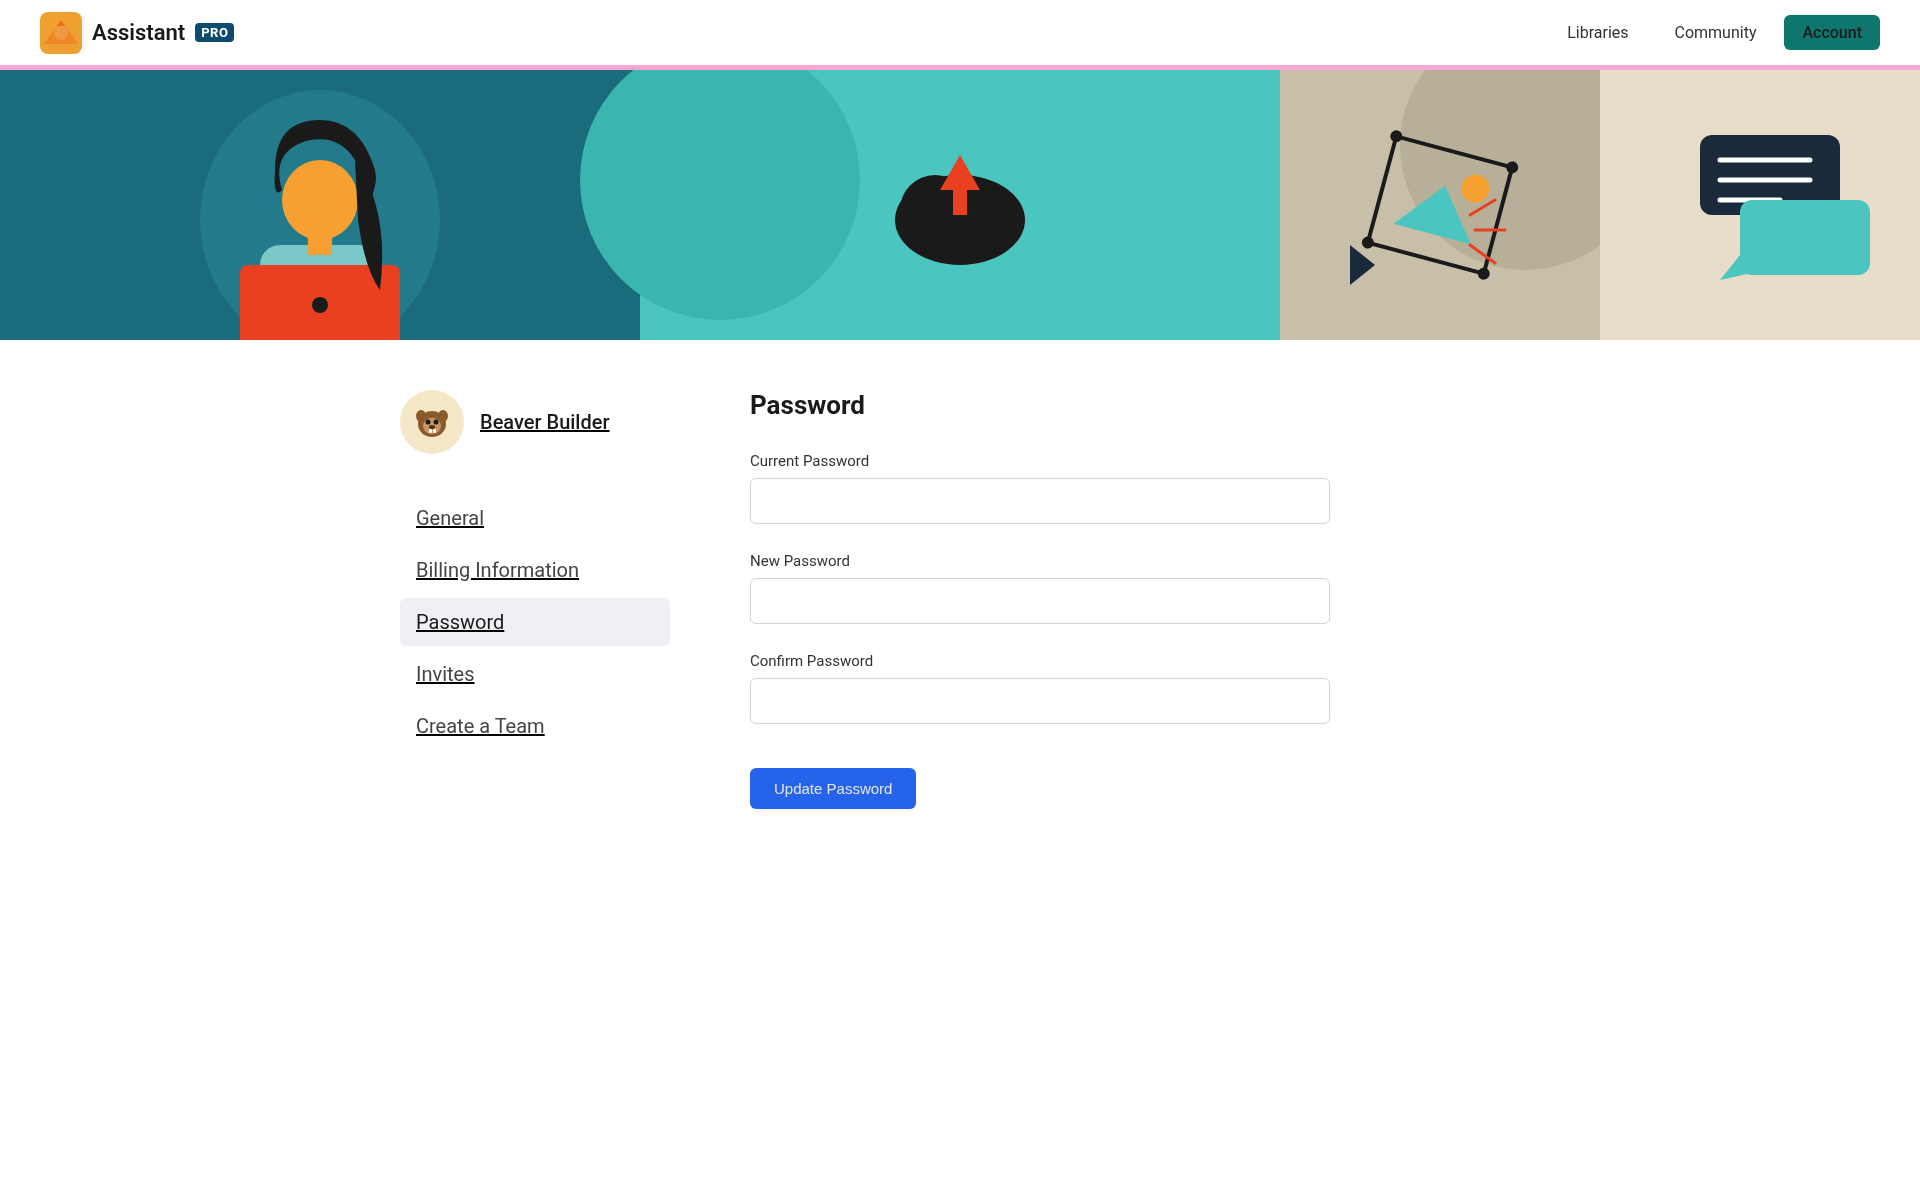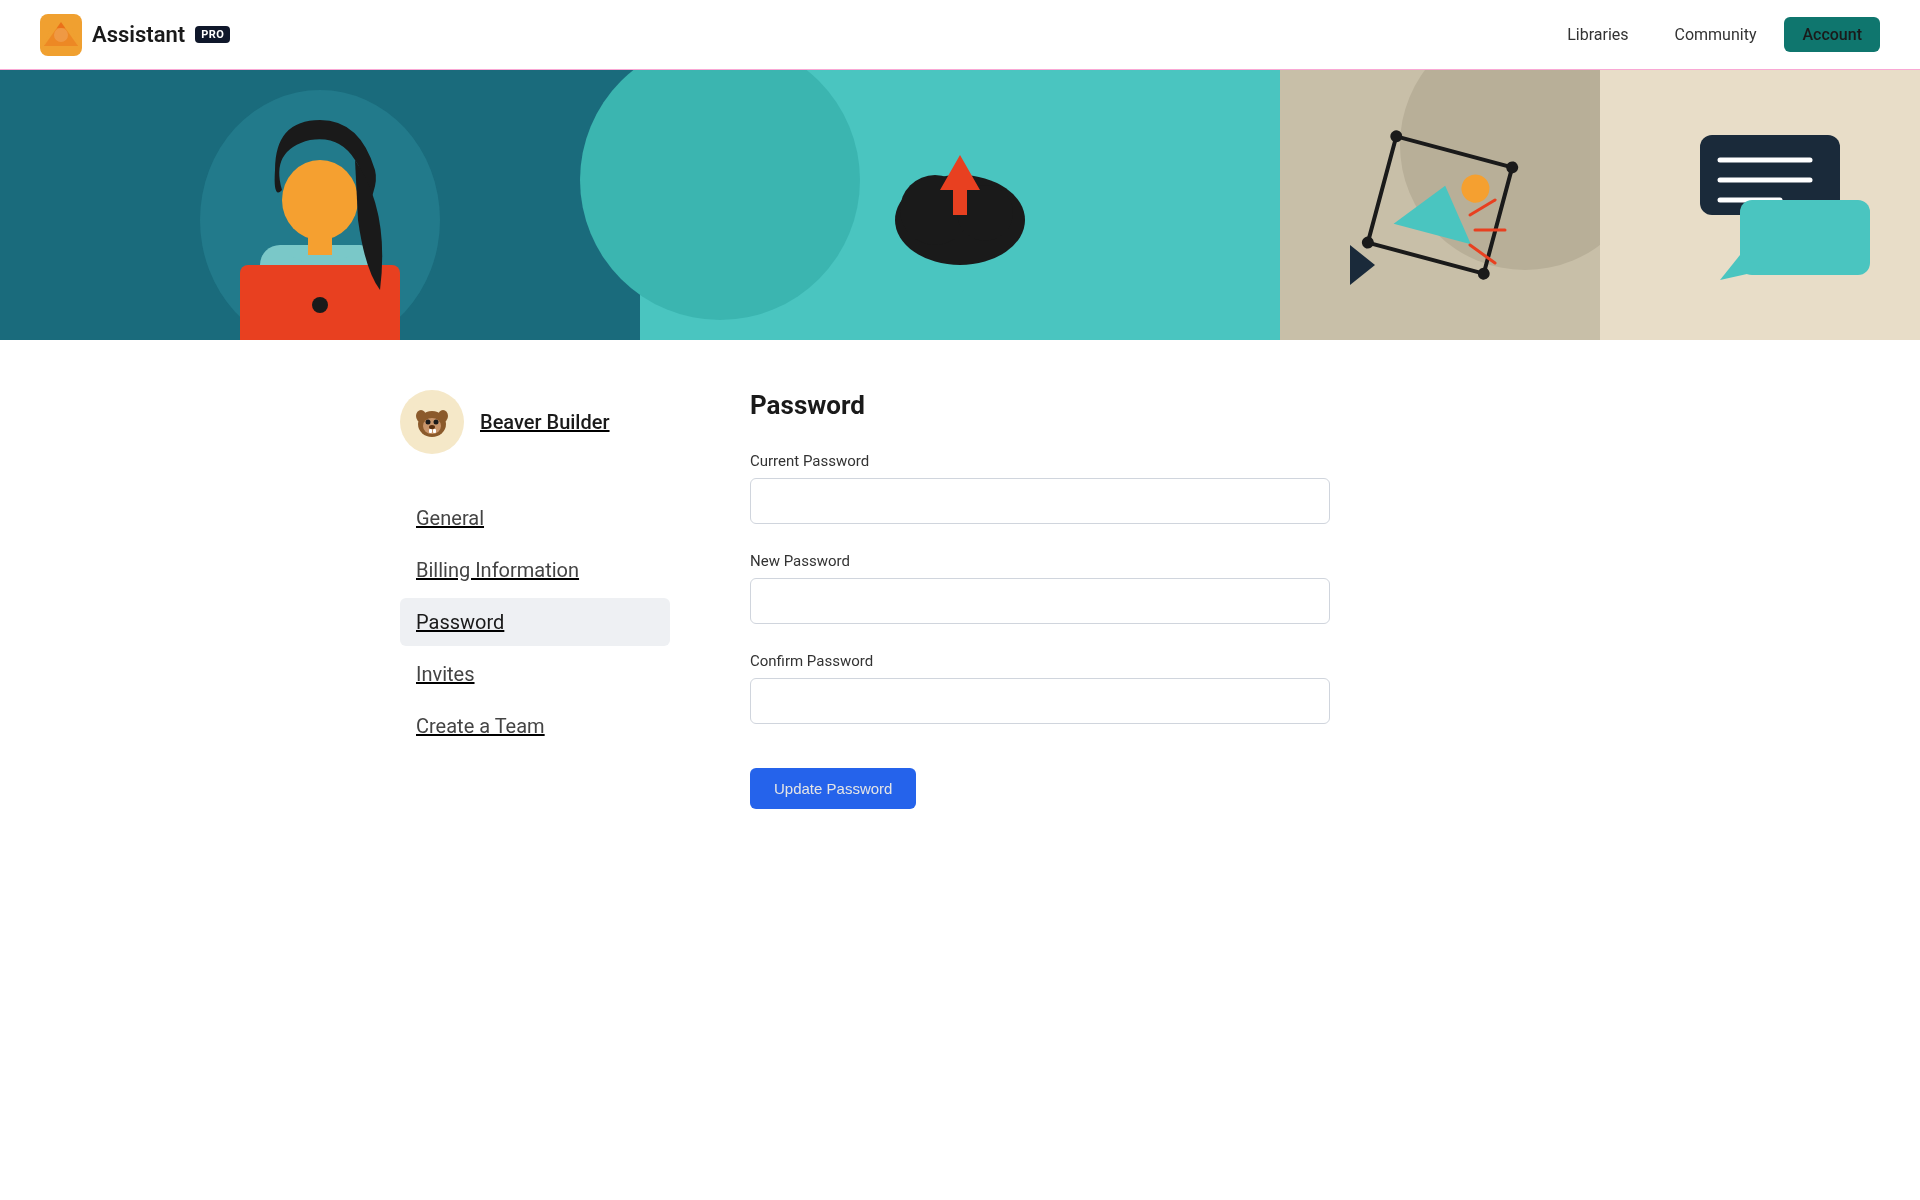--- a/index.html
+++ b/index.html
@@ -6,40 +6,40 @@
     body { font-family: -apple-system, BlinkMacSystemFont, 'Segoe UI', Roboto, sans-serif; background: #fff; min-height: 1200px; width: 1920px; }
 
     
     .header {
       display: flex;
       align-items: center;
       justify-content: space-between;
       padding: 0 40px;
       height: 70px;
       background: #fff;
-      border-bottom: 1px solid #f9a8d4;
+      border-bottom: 5px solid #f9a8d4;
     }
     .logo-area {
       display: flex;
       align-items: center;
       gap: 10px;
     }
     .logo-icon {
       width: 42px;
       height: 42px;
     }
     .logo-text {
       font-size: 22px;
       font-weight: 600;
       color: #1a1a1a;
     }
     .pro-badge {
-      background: #0f172a;
+      background: #0c4a6e;
       color: #fff;
-      font-size: 11px;
+      font-size: 13px;
       font-weight: 700;
       padding: 2px 6px;
       border-radius: 4px;
       letter-spacing: 0.5px;
     }
     .nav {
       display: flex;
       align-items: center;
       gap: 10px;
     }

